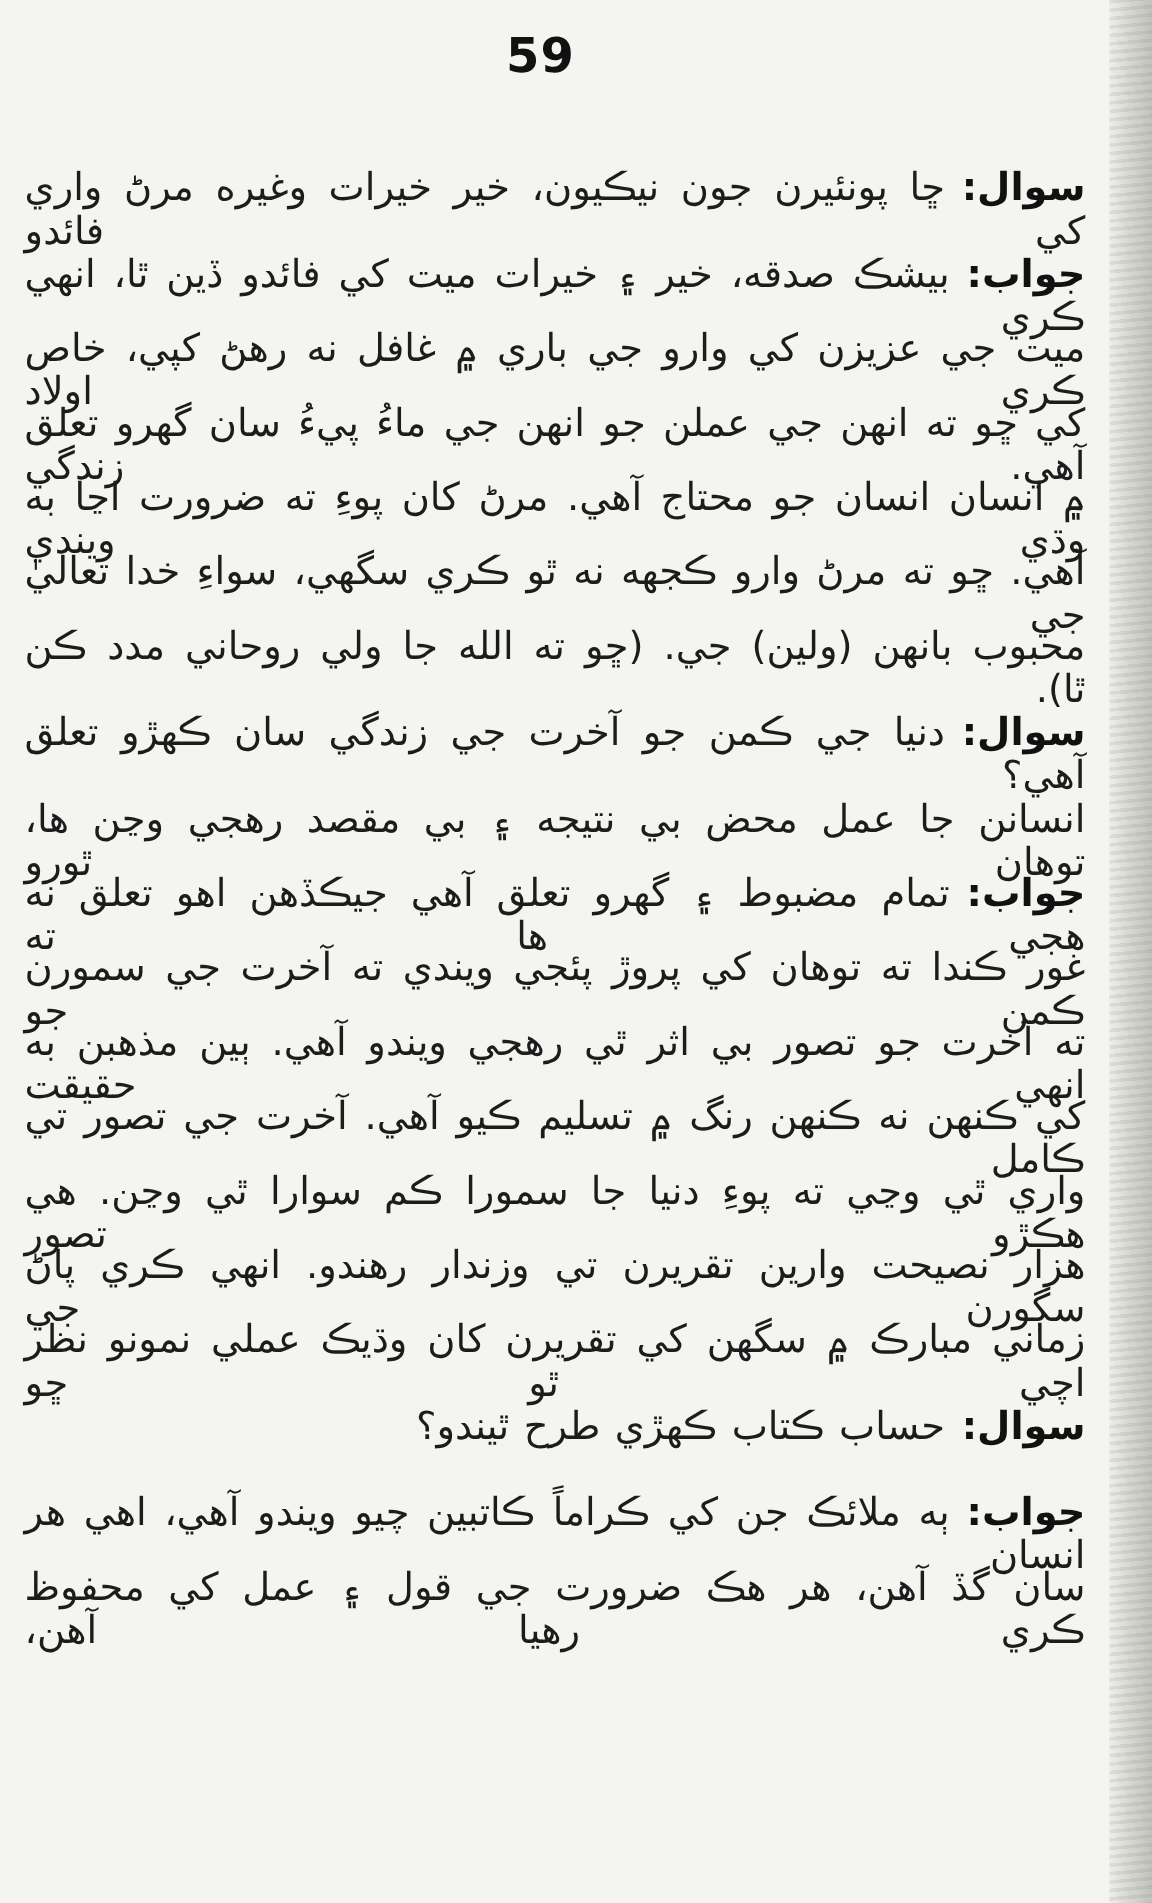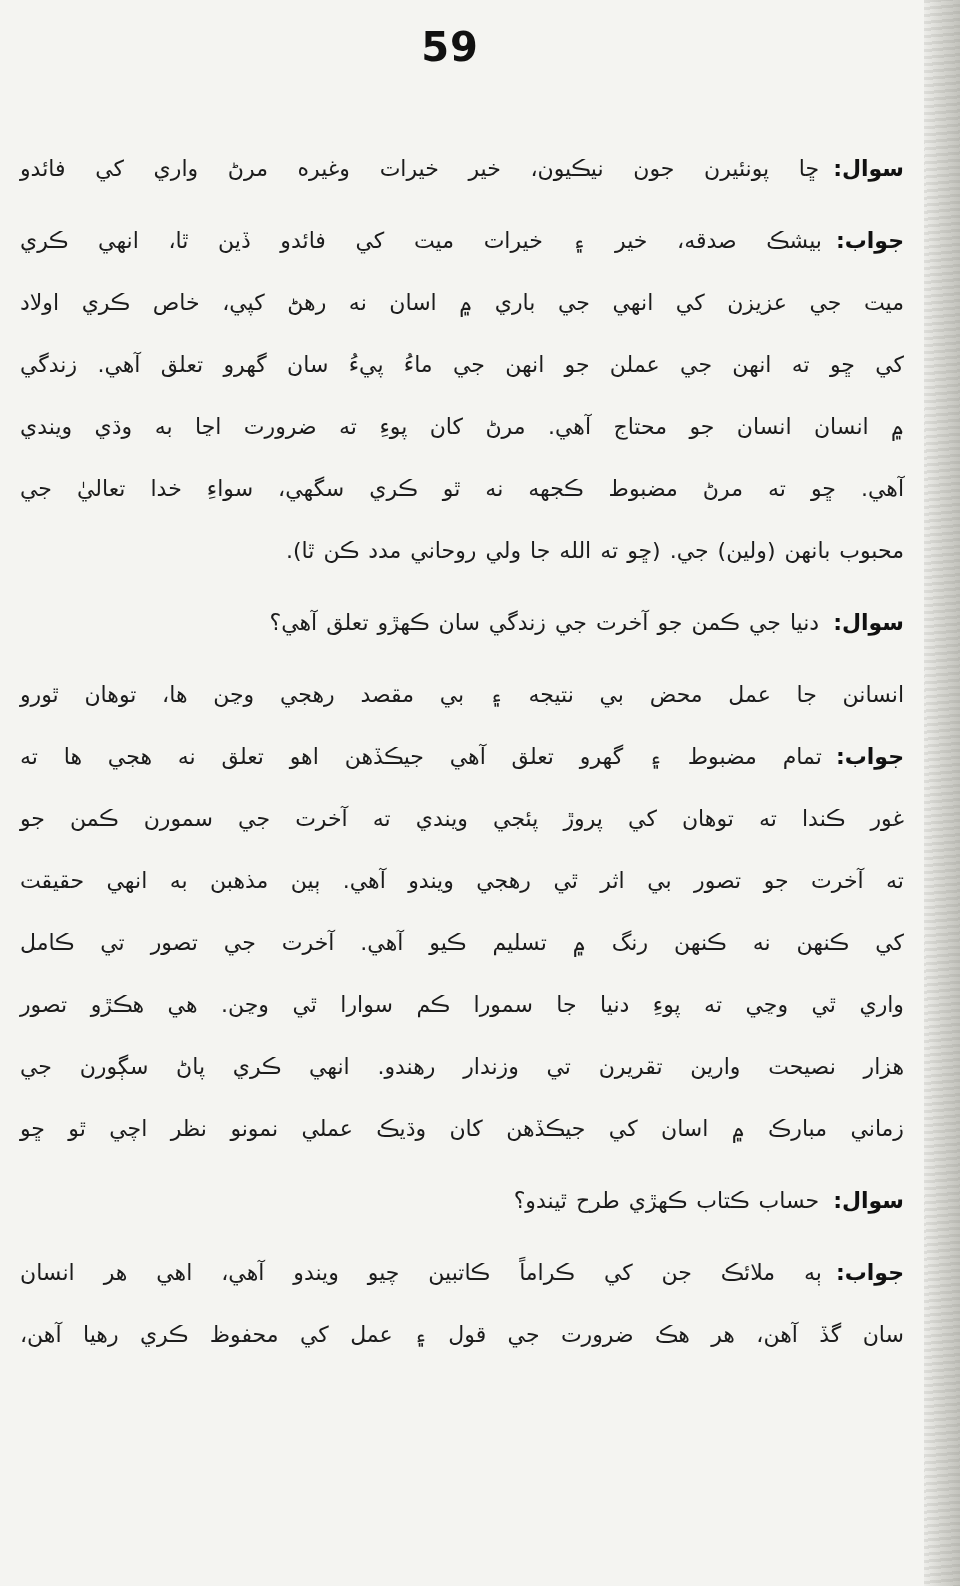--- a/index.html
+++ b/index.html
@@ -42,22 +42,22 @@
   .content{
     position:absolute;
     top:138px;
     right:56px;
     left:36px;
     direction:rtl;
     unicode-bidi:embed;
   }
   .block{ margin-bottom:10px; }
   .line{
-    font-size:22px;
-    line-height:62px;
+    font-size:32px;
+    line-height:36px;
     height:62px;
     text-align:justify;
     text-align-last:justify;
     word-spacing:2px;
     color:#1c1c1c;
   }
   .line.end{
     text-align-last:right;
   }
   .lbl{
@@ -76,40 +76,40 @@
   <div class="page-number">59</div>
 
   <div class="content">
 
     <div class="block">
       <div class="line"><strong class="lbl">سوال:</strong><span>ڇا پونئيرن جون نيڪيون، خير خيرات وغيره مرڻ واري کي فائدو</span></div>
     </div>
 
     <div class="block">
       <div class="line"><strong class="lbl">جواب:</strong><span>بيشڪ صدقه، خير ۽ خيرات ميت کي فائدو ڏين ٿا، انهي ڪري</span></div>
-      <div class="line">ميت جي عزيزن کي انهي جي باري ۾ اسان نه رهڻ کپي، خاص ڪري اولاد</div>
+      <div class="line">ميت جي عزيزن کي وارو جي باري ۾ غافل نه رهڻ کپي، خاص ڪري اولاد</div>
       <div class="line">کي ڇو ته انهن جي عملن جو انهن جي ماءُ پيءُ سان گهرو تعلق آهي. زندگي</div>
       <div class="line">۾ انسان انسان جو محتاج آهي. مرڻ کان پوءِ ته ضرورت اڃا به وڌي ويندي</div>
-      <div class="line">آهي. ڇو ته مرڻ مضبوط ڪجهه نه ٿو ڪري سگهي، سواءِ خدا تعاليٰ جي</div>
+      <div class="line">آهي. ڇو ته مرڻ وارو ڪجهه نه ٿو ڪري سگهي، سواءِ خدا تعاليٰ جي</div>
       <div class="line end">محبوب بانهن (ولين) جي. (ڇو ته الله جا ولي روحاني مدد ڪن ٿا).</div>
     </div>
 
     <div class="block">
       <div class="line end"><strong class="lbl">سوال:</strong><span>دنيا جي ڪمن جو آخرت جي زندگي سان ڪهڙو تعلق آهي؟</span></div>
     </div>
 
     <div class="block">
       <div class="line">انسانن جا عمل محض بي نتيجه ۽ بي مقصد رهجي وڃن ها، توهان ٿورو</div>
       <div class="line"><strong class="lbl">جواب:</strong><span>تمام مضبوط ۽ گهرو تعلق آهي جيڪڏهن اهو تعلق نه هجي ها ته</span></div>
       <div class="line">غور ڪندا ته توهان کي پروڙ پئجي ويندي ته آخرت جي سمورن ڪمن جو</div>
       <div class="line">ته آخرت جو تصور بي اثر ٿي رهجي ويندو آهي. ٻين مذهبن به انهي حقيقت</div>
       <div class="line">کي ڪنهن نه ڪنهن رنگ ۾ تسليم ڪيو آهي. آخرت جي تصور تي ڪامل</div>
       <div class="line">واري ٿي وڃي ته پوءِ دنيا جا سمورا ڪم سوارا ٿي وڃن. هي هڪڙو تصور</div>
       <div class="line">هزار نصيحت وارين تقريرن تي وزندار رهندو. انهي ڪري پاڻ سڳورن جي</div>
-      <div class="line">زماني مبارڪ ۾ اسان کي جيڪڏهن کان وڌيڪ عملي نمونو نظر اچي ٿو ڇو</div>
+      <div class="line">زماني مبارڪ ۾ سگهن کي تقريرن کان وڌيڪ عملي نمونو نظر اچي ٿو ڇو</div>
     </div>
 
     <div class="block">
       <div class="line end"><strong class="lbl">سوال:</strong><span>حساب ڪتاب ڪهڙي طرح ٿيندو؟</span></div>
     </div>
 
     <div class="block">
       <div class="line"><strong class="lbl">جواب:</strong><span>ٻه ملائڪ جن کي ڪراماً ڪاتبين چيو ويندو آهي، اهي هر انسان</span></div>
       <div class="line">سان گڏ آهن، هر هڪ ضرورت جي قول ۽ عمل کي محفوظ ڪري رهيا آهن،</div>
     </div>

